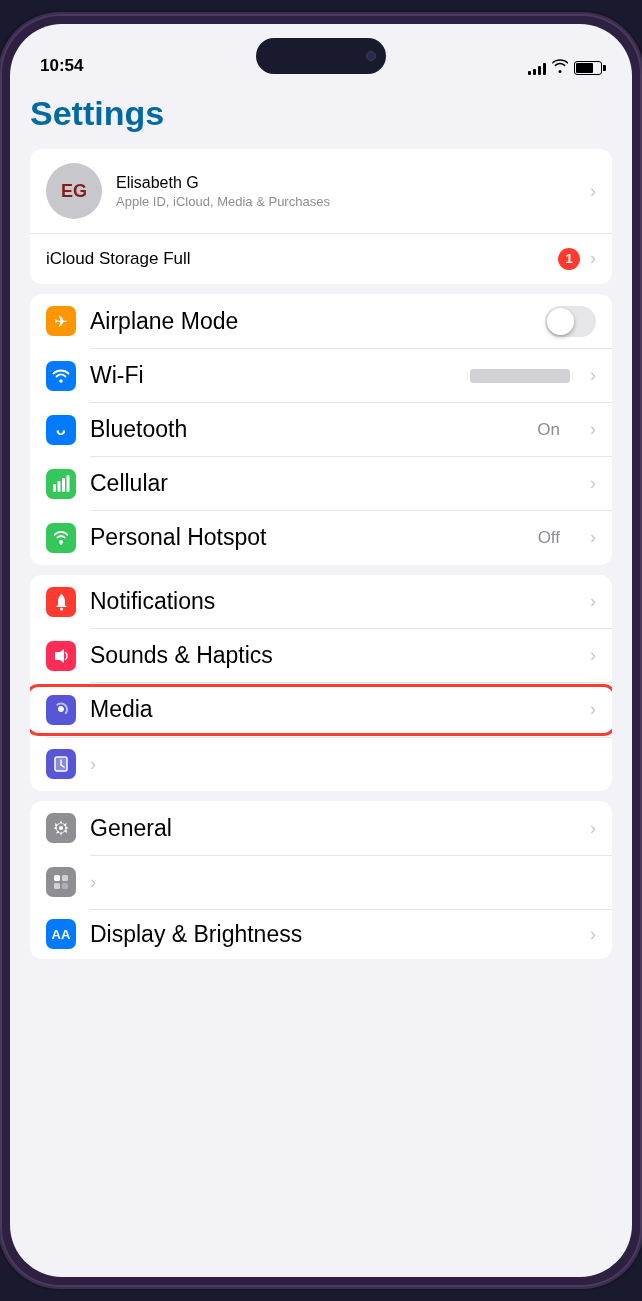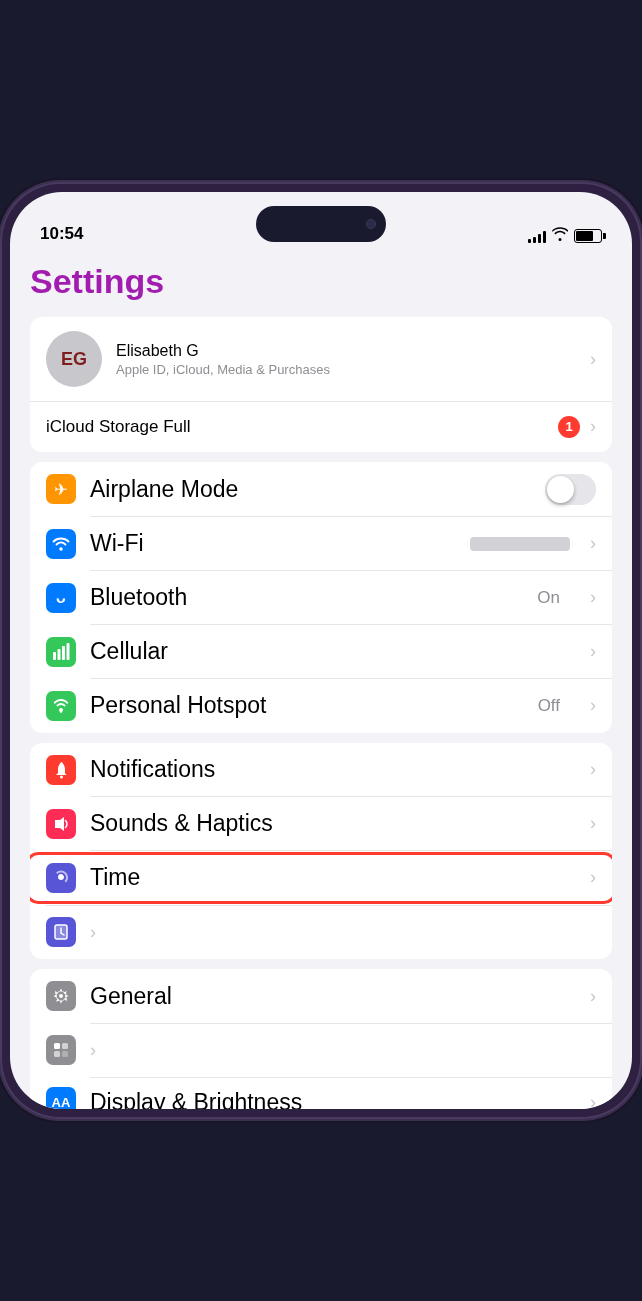--- a/index.html
+++ b/index.html
@@ -8,21 +8,21 @@
       background: #1a1a2e;
       display: flex;
       justify-content: center;
       align-items: center;
       min-height: 100vh;
       font-family: -apple-system, BlinkMacSystemFont, 'SF Pro Display', 'Helvetica Neue', sans-serif;
     }
 
     .phone-frame {
       width: 642px;
-      height: 937px;
+      height: 1273px;
       background: #2d2040;
       border-radius: 60px;
       position: relative;
       overflow: hidden;
       box-shadow: 0 0 0 2px #3a3050, 0 0 0 4px #1a1428, inset 0 0 0 2px #4a3a60;
     }
 
     .phone-screen {
       position: absolute;
       top: 10px;
@@ -140,21 +140,21 @@
       left: 0;
       right: 0;
       bottom: 0;
       overflow: hidden;
       padding-top: 60px;
     }
 
     .settings-title {
       font-size: 34px;
       font-weight: 700;
-      color: #a21caf;
+      color: #0369a1;
       padding: 10px 20px 16px;
     }
 
     
     .card {
       background: #fff;
       border-radius: 12px;
       margin: 0 20px 10px;
       overflow: hidden;
     }
@@ -474,21 +474,21 @@
             pointer-events:none;
             z-index:10;
           "></div>
           <div class="setting-row" style="background:#fff;border-radius:8px;z-index:5;position:relative;">
             <div class="setting-icon" style="background:#5856d6;">
               <svg width="18" height="18" viewBox="0 0 18 18" fill="white">
                 <path d="M9 1.5C7 1.5 5.3 2.3 4 3.6L5.4 5C6.4 4 7.6 3.5 9 3.5C11.8 3.5 14 5.7 14 8.5C14 9.9 13.5 11.1 12.5 12L14 13.5C15.3 12.2 16 10.4 16 8.5C16 4.6 12.9 1.5 9 1.5Z" fill="rgba(255,255,255,0.6)"></path>
                 <path d="M14 3L11 6C10.4 5.4 9.7 5 9 5C7.3 5 6 6.3 6 8C6 9.7 7.3 11 9 11C10.7 11 12 9.7 12 8C12 7.3 11.6 6.6 11 6L14 3Z" fill="white"></path>
               </svg>
             </div>
-            <span class="setting-label">Time</span>
+            <span class="setting-label">Media</span>
             <span class="chevron">›</span>
           </div>
         </div>
         <div class="divider" style="margin-left:16px;"></div>
 
         <div class="setting-row">
           <div class="setting-icon" style="background:#5856d6;">
             <svg width="18" height="18" viewBox="0 0 18 18" fill="white">
               <rect x="3" y="2" width="12" height="14" rx="2" fill="rgba(255,255,255,0.3)" stroke="white" stroke-width="1.5"></rect>
               <path d="M9 5v5l3 2" stroke="white" stroke-width="1.5" fill="none" stroke-linecap="round"></path>

